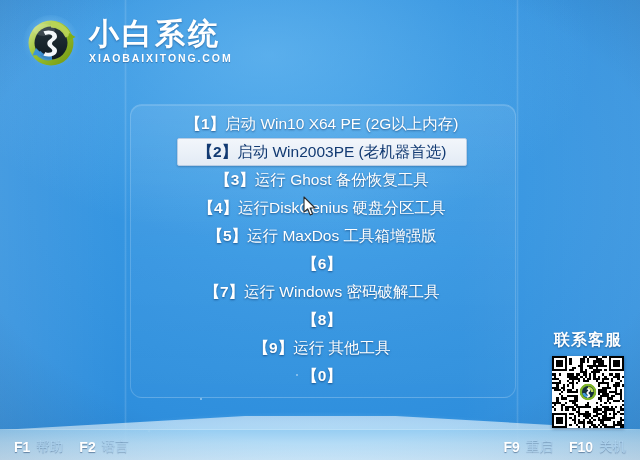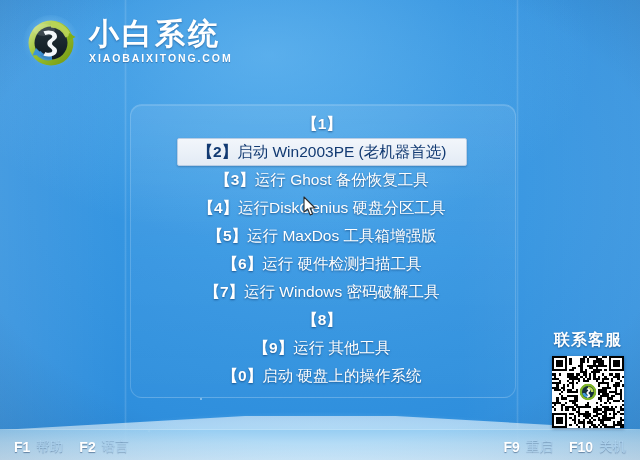--- a/index.html
+++ b/index.html
@@ -318,55 +318,54 @@
     <div class="logo-text-wrap">
       <div class="logo-title">小白系统</div>
       <div class="logo-sub">XIAOBAIXITONG.COM</div>
     </div>
   </div>
 
   <div class="menu-panel"></div>
   <div class="menu-list" id="menu-list">
       <div class="menu-item">
         <span class="mi-num">【1】</span>
+        <span class="mi-text">启动 Win10 X64 PE (2G以上内存)</span>
       </div>
       <div class="menu-item selected">
         <span class="mi-num">【2】</span>
         <span class="mi-text">启动 Win2003PE (老机器首选)</span>
       </div>
       <div class="menu-item">
         <span class="mi-num">【3】</span>
         <span class="mi-text">运行 Ghost 备份恢复工具</span>
       </div>
       <div class="menu-item">
         <span class="mi-num">【4】</span>
         <span class="mi-text">运行DiskGenius 硬盘分区工具</span>
       </div>
       <div class="menu-item">
         <span class="mi-num">【5】</span>
         <span class="mi-text">运行 MaxDos 工具箱增强版</span>
       </div>
       <div class="menu-item">
         <span class="mi-num">【6】</span>
-        <span class="mi-text">运行 硬件检测扫描工具</span>
       </div>
       <div class="menu-item">
         <span class="mi-num">【7】</span>
         <span class="mi-text">运行 Windows 密码破解工具</span>
       </div>
       <div class="menu-item">
         <span class="mi-num">【8】</span>
       </div>
       <div class="menu-item">
         <span class="mi-num">【9】</span>
         <span class="mi-text">运行 其他工具</span>
       </div>
       <div class="menu-item">
         <span class="mi-num">【0】</span>
-        <span class="mi-text">启动 硬盘上的操作系统</span>
       </div>
     </div>
 
   <div class="support">
     <div class="support-title">联系客服</div>
     <div class="qr">
       <svg id="qr-svg" width="72" height="72" viewBox="0 0 33 33" shape-rendering="crispEdges">
           <rect width="33" height="33" fill="#ffffff"></rect>
           <rect x="0" y="0" width="1" height="1" fill="#000000"></rect>
           <rect x="1" y="0" width="1" height="1" fill="#000000"></rect>

